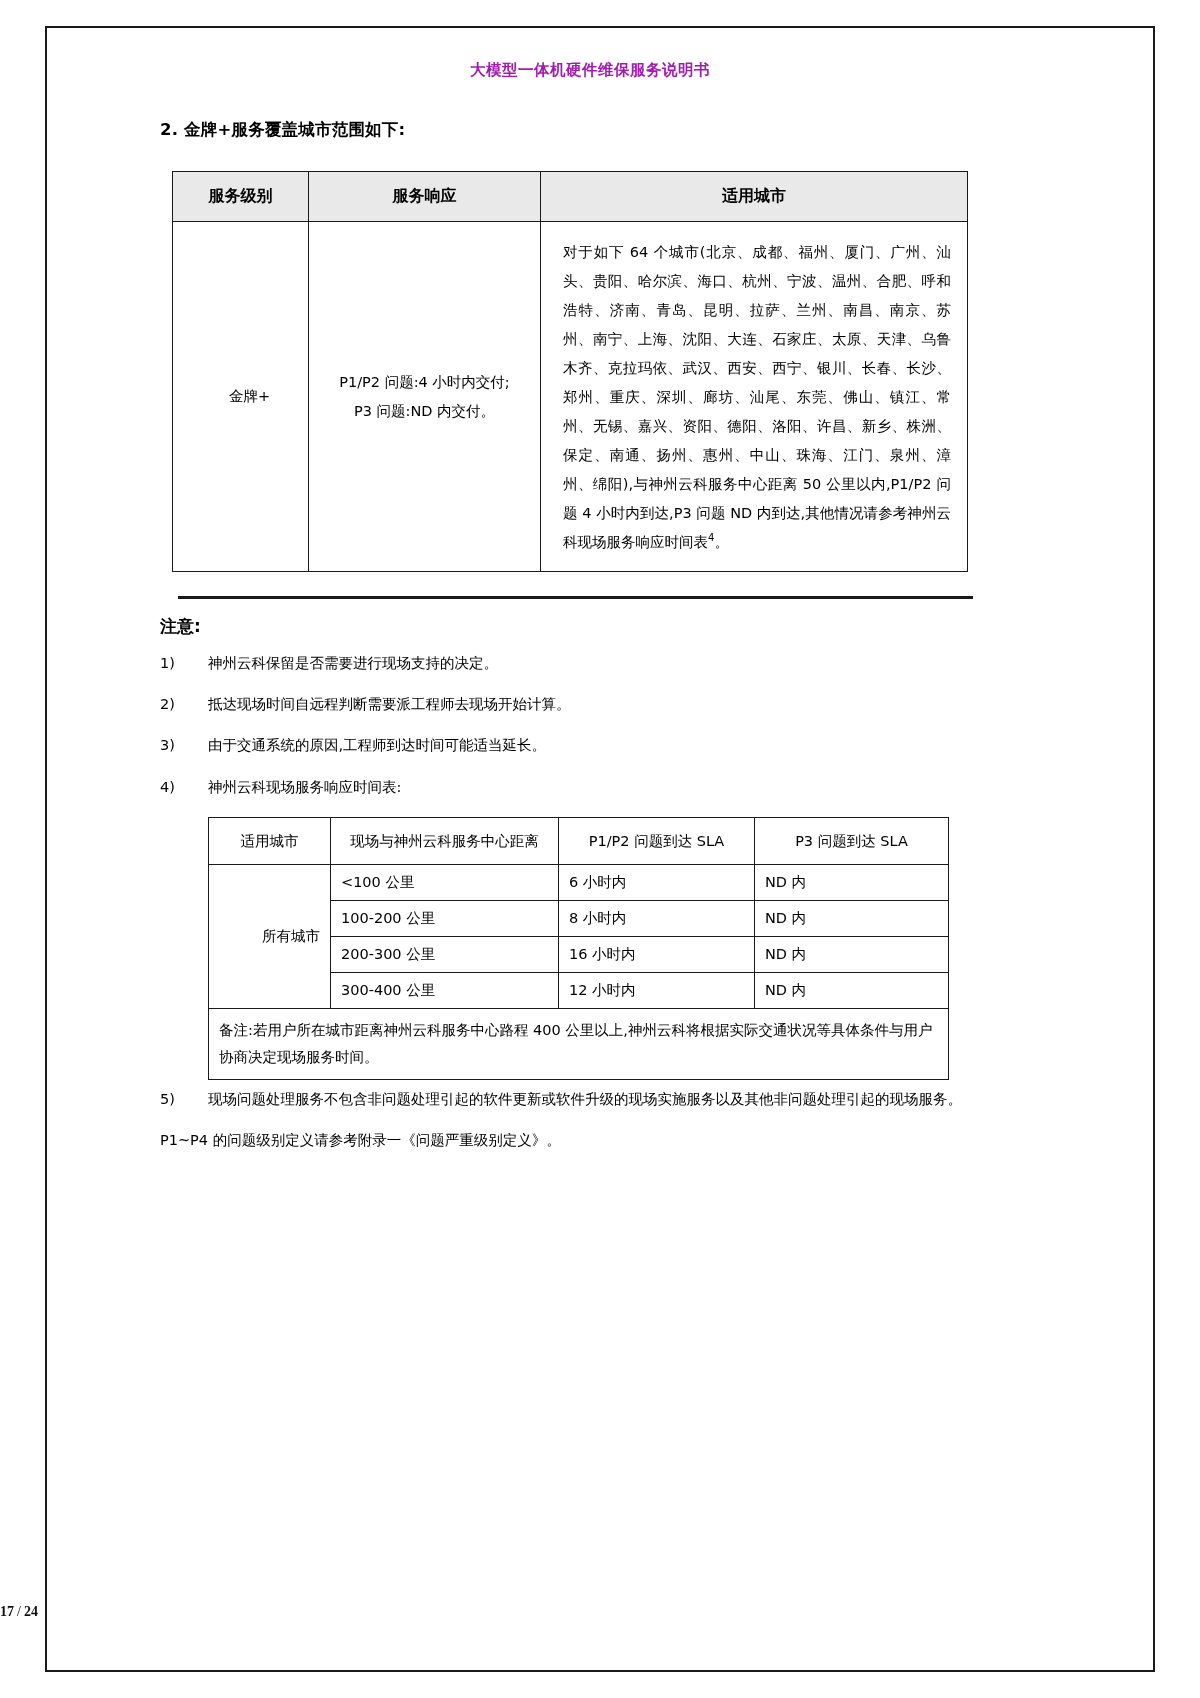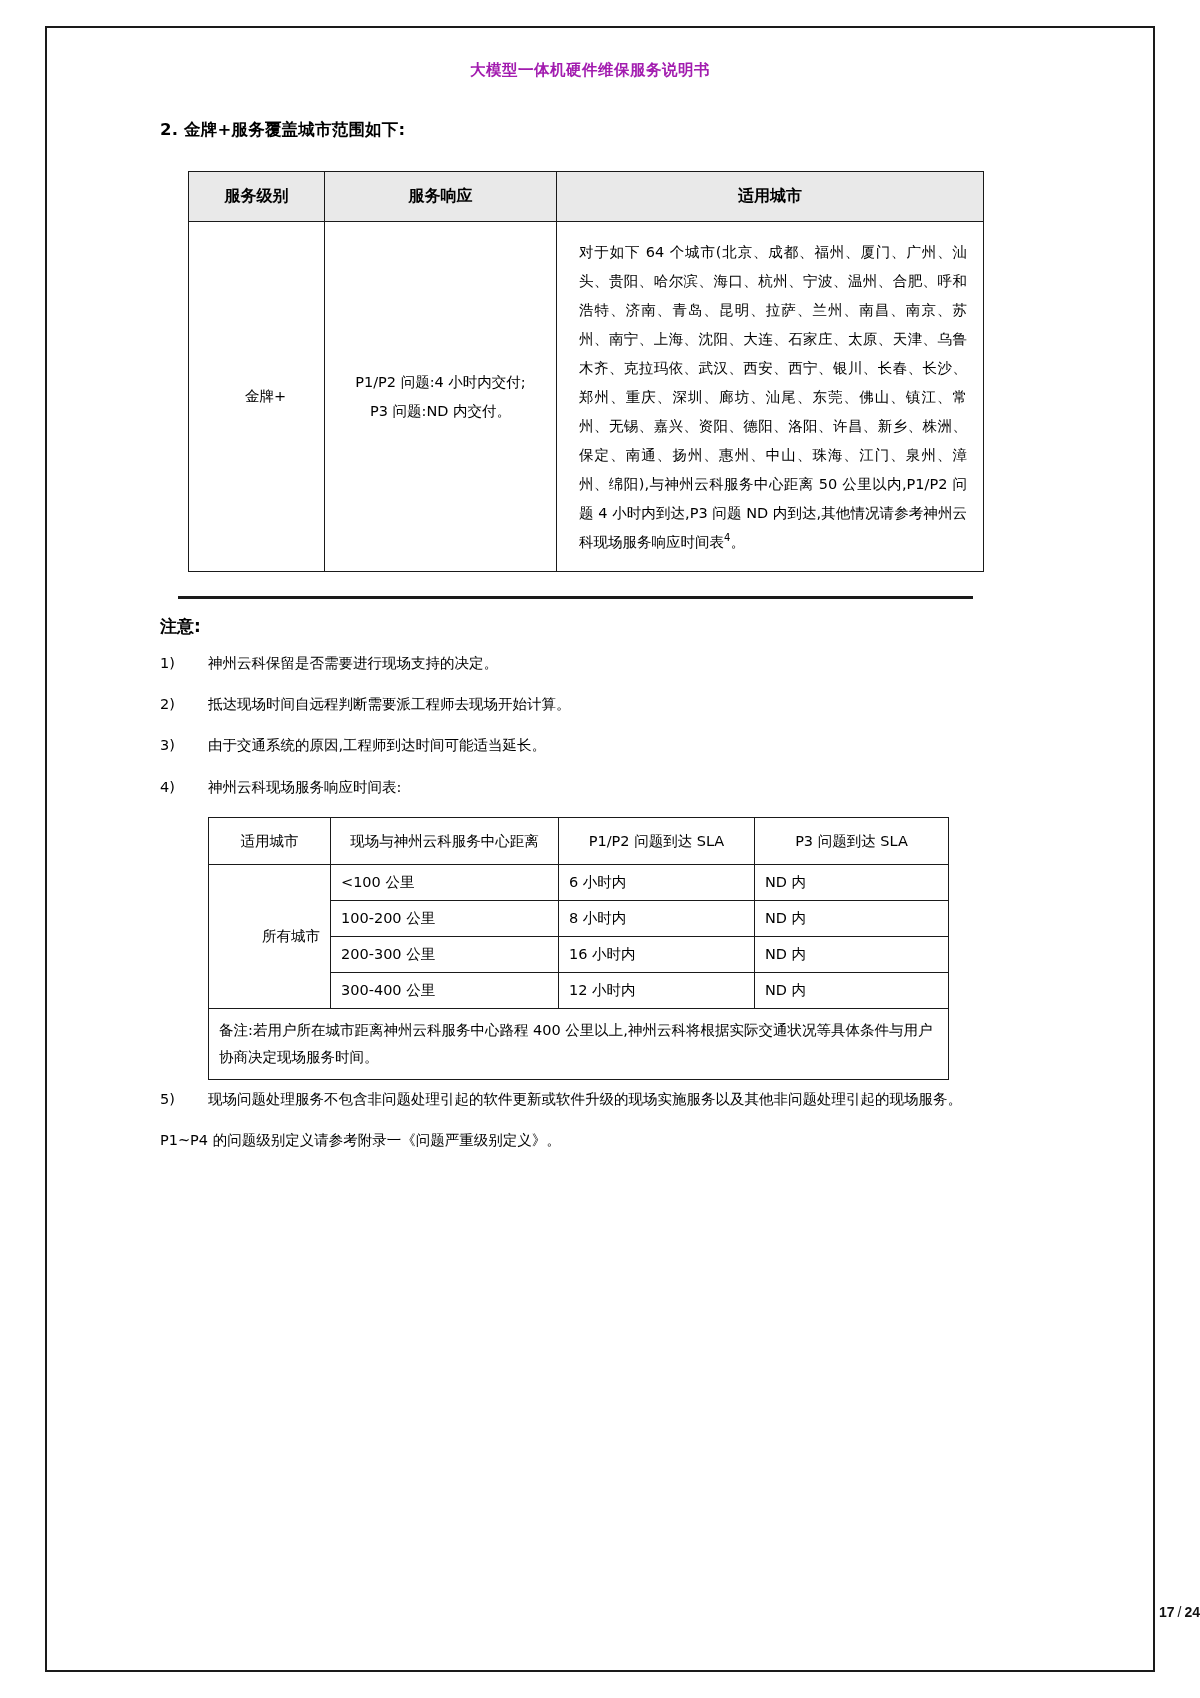--- a/index.html
+++ b/index.html
@@ -52,21 +52,21 @@
     letter-spacing: 0.2px;
   }
 
   
   table.tbl {
     border-collapse: collapse;
     table-layout: fixed;
   }
   table.main {
     width: 795px;
-    margin-left: 28px;
+    margin-left: 12px;
   }
   table.main th, table.main td {
     border: 1.5px solid #1a1a1a;
     vertical-align: middle;
     padding-left: 22px;
   }
   table.main thead th {
     background: #e9e9e9;
     font-size: 16px;
     font-weight: bold;
@@ -162,25 +162,25 @@
     line-height: 1.6;
     margin-top: 14px;
   }
 
   
   .footer {
     position: absolute;
     bottom: 78px;
     left: 0;
     width: 1200px;
-    text-align: right;
+    text-align: left;
     font-size: 14px;
     font-weight: bold;
     color: #111;
-    font-family: Liberation Sans, sans-serif;
+    font-family: Liberation Serif, serif;
   }
   .footer .sep { font-weight: normal; padding: 0 3px; }
 </style>
 </head>
 <body>
 
 <div class="page">
   <div class="page-border"></div>
 
   <div class="content">

